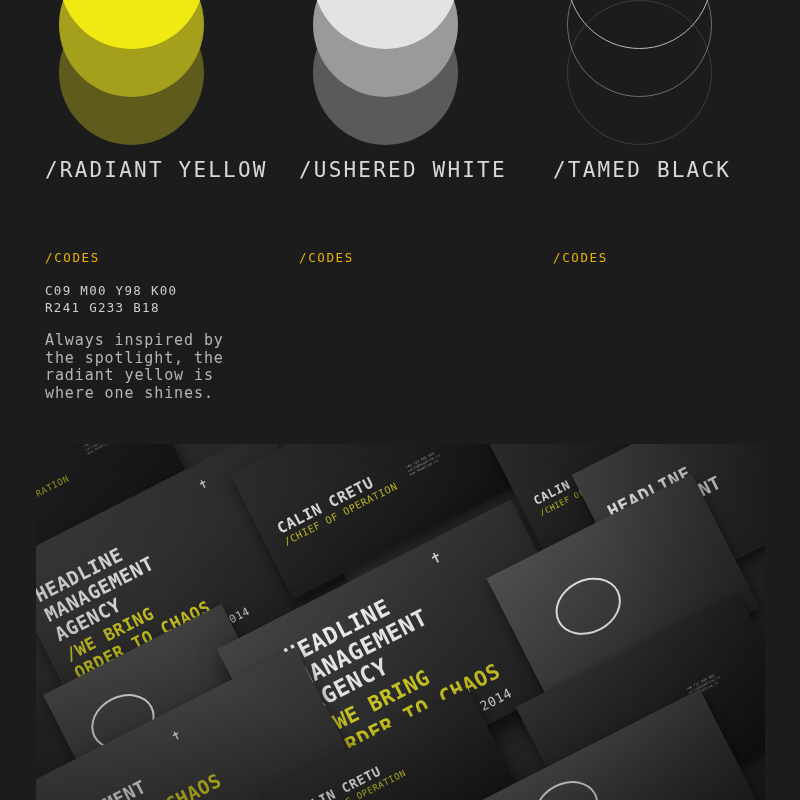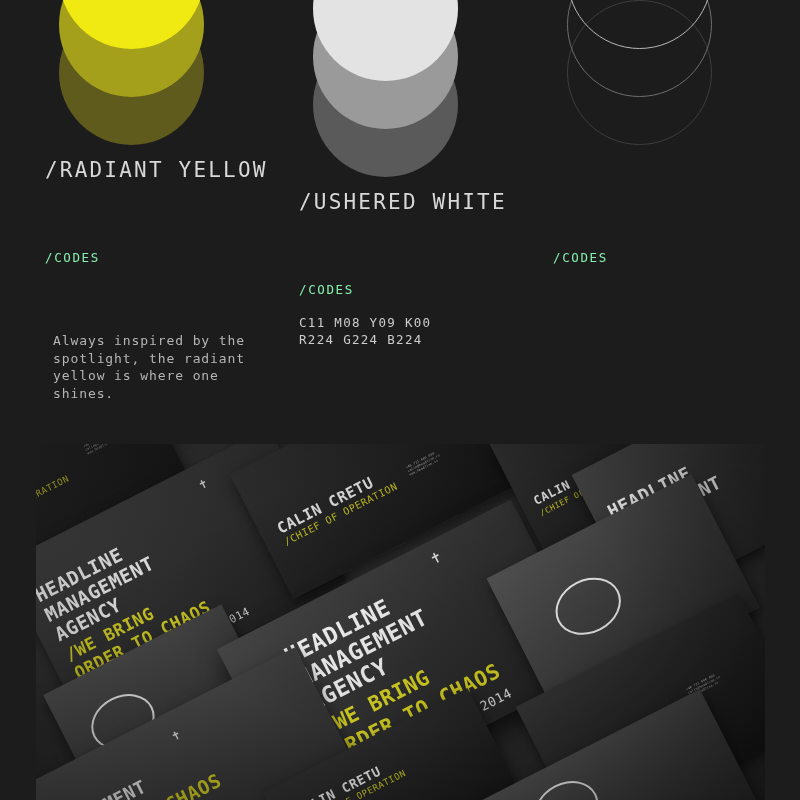--- a/index.html
+++ b/index.html
@@ -9,21 +9,21 @@
     font-family:"DejaVu Sans Mono","Liberation Mono",monospace;
     overflow:hidden;
     position:relative;
   }
   #page{position:relative;width:800px;height:800px;background:#1c1c1c;overflow:hidden;}
 
   
   .palette{position:relative;height:440px;}
   .col{position:absolute;top:0;width:254px;height:440px;}
   .col-1{left:45px;}
-  .col-2{left:299px;margin-top:32px;}
+  .col-2{left:299px;}
   .col-3{left:553px;}
 
   .swatch-stack{position:absolute;left:14px;top:-96px;width:176px;height:240px;}
   .circ{position:absolute;width:145px;height:145px;border-radius:50%;left:0;}
   .circ.c1{top:0;}
   .circ.c2{top:48px;}
   .circ.c3{top:96px;}
 
   
   .y1{background:#f1e912;}
@@ -42,29 +42,29 @@
     position:absolute;top:158px;left:0;
     color:#d8d8d8;
     font-size:21px;
     letter-spacing:2.2px;
     white-space:nowrap;
     font-weight:400;
   }
 
   .codes-label{
     position:absolute;top:250px;left:0;
-    color:#86efac;font-size:12.5px;letter-spacing:1.6px;
+    color:#eab308;font-size:12.5px;letter-spacing:1.6px;
   }
   .code-lines{
     position:absolute;top:282px;left:0;
     color:#cdcdcd;font-size:12.5px;letter-spacing:1.3px;line-height:17px;
   }
   .desc{
-    position:absolute;top:332px;left:8px;width:212px;
-    color:#b5b5b5;font-size:13px;letter-spacing:0.9px;line-height:17.5px;
+    position:absolute;top:332px;left:0;width:212px;
+    color:#b5b5b5;font-size:15px;letter-spacing:0.9px;line-height:17.5px;
   }
 
   
   .photo{
     position:absolute;left:36px;top:444px;width:729px;height:356px;
     background:#2b2b2b;
     overflow:hidden;
   }
   .photo .grain{
     position:absolute;inset:0;
@@ -109,43 +109,44 @@
   <section class="palette">
 
     <div class="col col-1">
       <div class="swatch-stack">
         <div class="circ c3 y3"></div>
         <div class="circ c2 y2"></div>
         <div class="circ c1 y1"></div>
       </div>
       <div class="swatch-title">/RADIANT YELLOW</div>
       <div class="codes-label">/CODES</div>
+      <div class="code-lines">
+        <div>C09 M00 Y98 K00</div>
+        <div>R241 G233 B18</div>
+      </div>
       <div class="desc">Always inspired by the spotlight, the radiant yellow is where one shines.</div>
     </div>
 
     <div class="col col-2">
       <div class="swatch-stack">
         <div class="circ c3 w3"></div>
         <div class="circ c2 w2"></div>
         <div class="circ c1 w1"></div>
       </div>
       <div class="swatch-title">/USHERED WHITE</div>
       <div class="codes-label">/CODES</div>
-      <div class="code-lines">
-        <div>C11 M08 Y09 K00</div>
-        <div>R224 G224 B224</div>
-      </div>
     </div>
 
     <div class="col col-3">
       <div class="swatch-stack">
         <div class="circ c3 k3"></div>
         <div class="circ c2 k2"></div>
         <div class="circ c1 k1"></div>
       </div>
+      <div class="swatch-title">/TAMED BLACK</div>
       <div class="codes-label">/CODES</div>
     </div>
   </section>
 
   <section class="photo">
     <div class="grain"></div>
 
     <div class="card card-dark" style="left:-80px;top:-10px;width:230px;height:130px;transform:rotate(-27deg);">
       <div class="ct ct-ysm" style="left:8px;top:40px;font-size:9px;transform:rotate(0deg);">/CHIEF OF OPERATION</div>
       <div class="ct ct-tiny" style="left:150px;top:22px;white-space:pre;">+40 721 000 000

